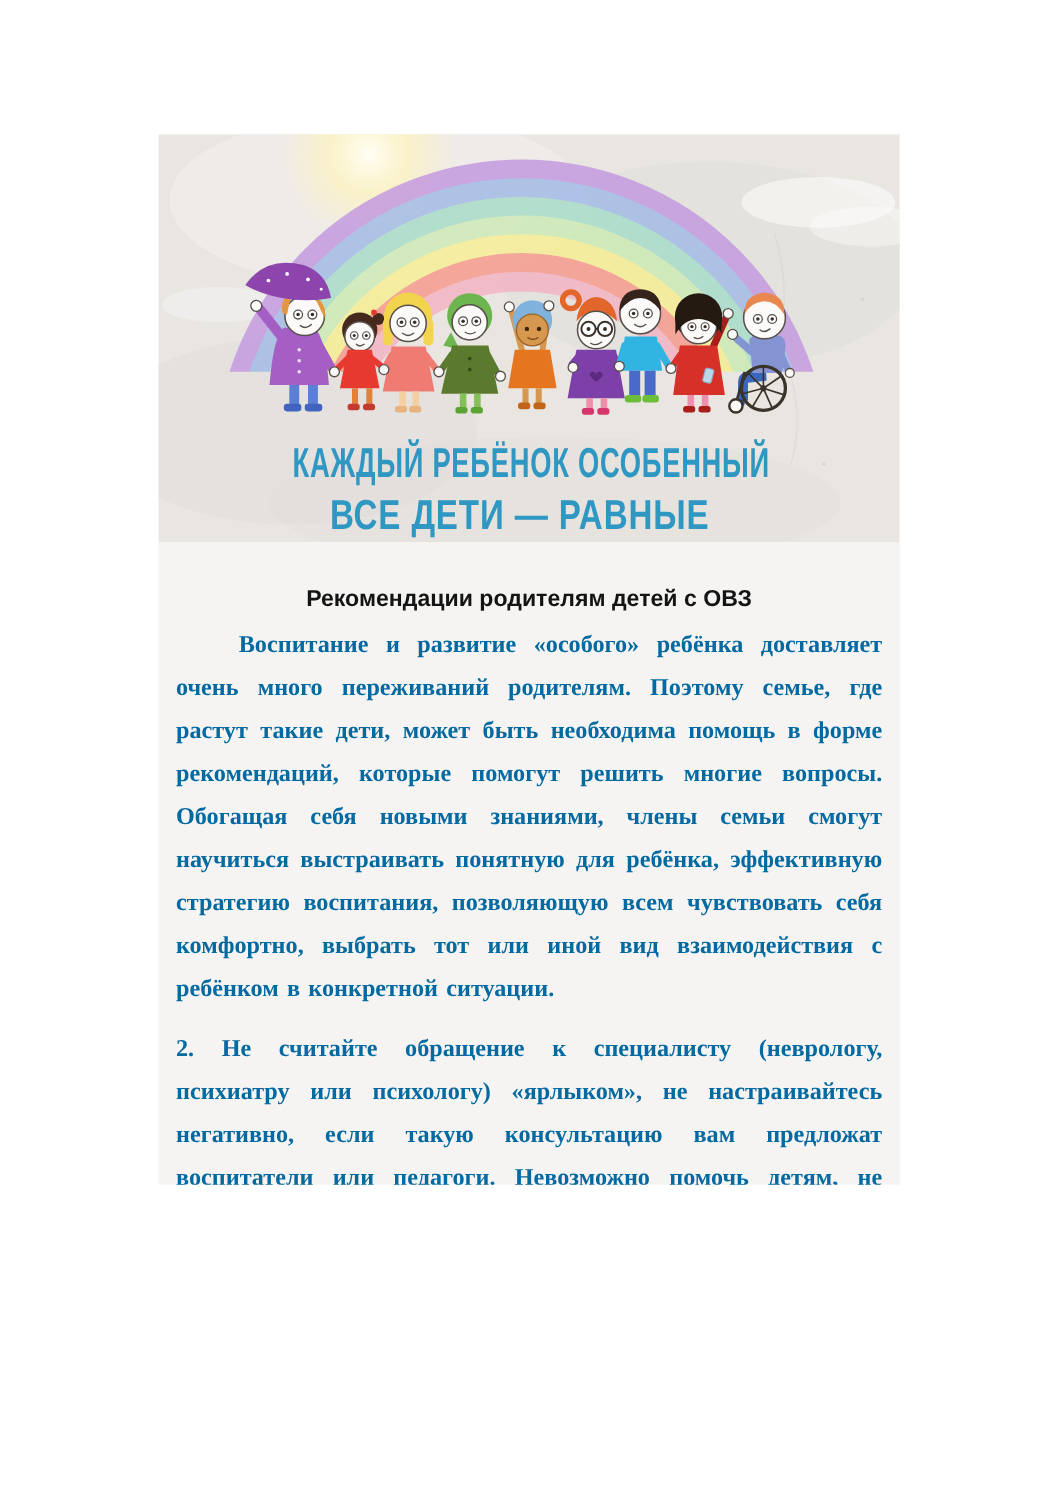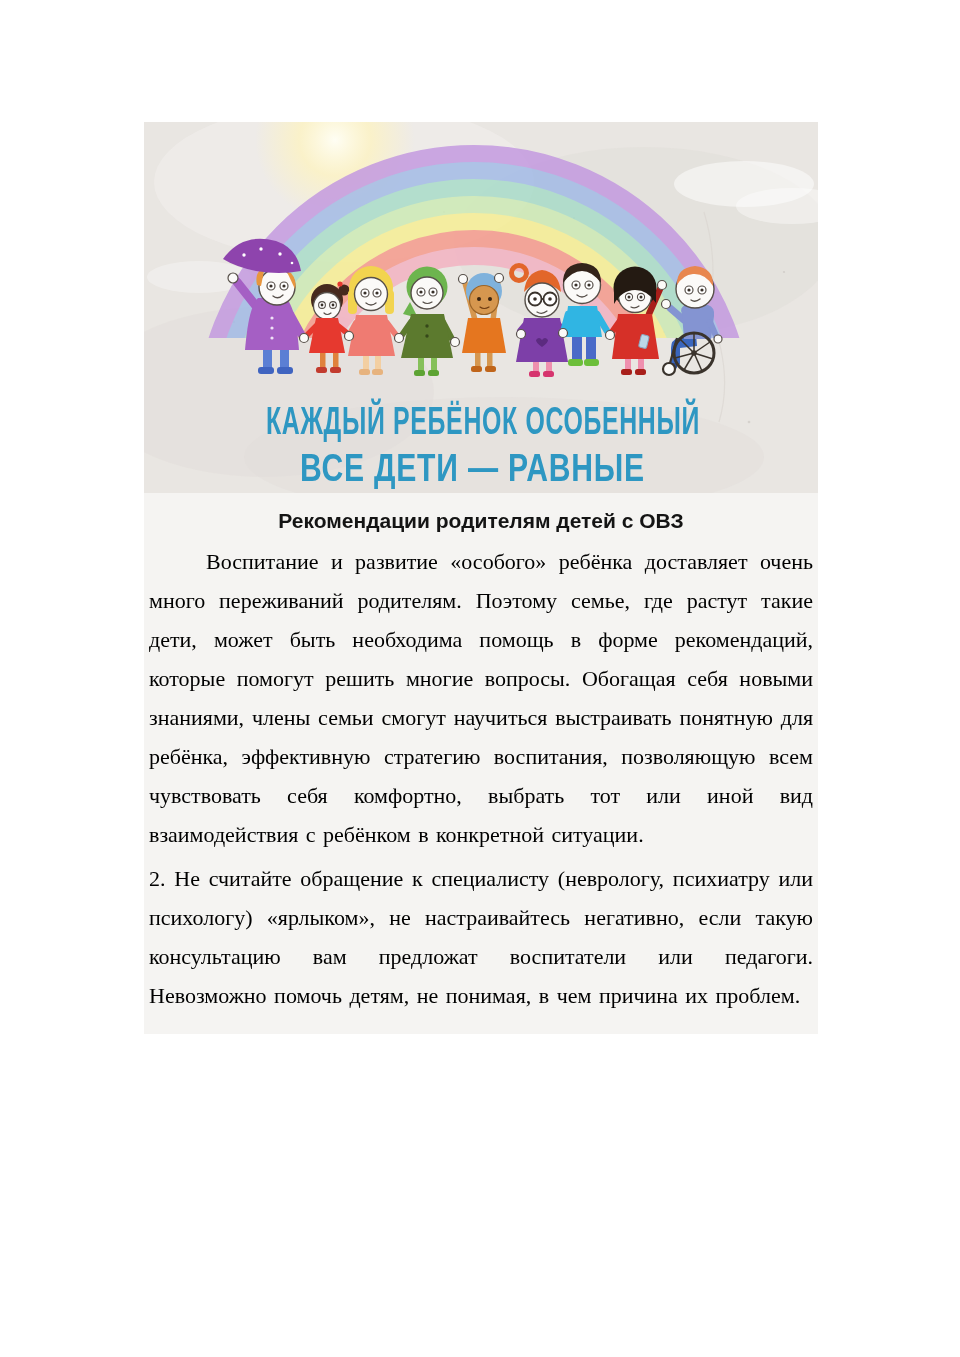--- a/index.html
+++ b/index.html
@@ -1,24 +1,24 @@
 <!DOCTYPE html>
 <html lang="ru"><head>
 <meta charset="utf-8">
 <style>
   html,body{margin:0;padding:0;}
   body{width:960px;height:1357px;background:#ffffff;font-family:"Liberation Serif",serif;}
   .page{position:relative;width:960px;height:1077px;background:#ffffff;overflow:hidden;}
   .content{position:absolute;left:144px;top:122px;width:674px;}
   .illustration{display:block;width:674px;height:371px;}
-  .doc-text{background:#f5f4f2;padding:8px 0 14px 0;}
+  .doc-text{background:#f5f4f2;padding:32px 0 14px 0;}
   .heading{font-family:"Liberation Sans",sans-serif;font-weight:bold;font-size:21px;
            line-height:39px;text-align:center;color:#141414;}
-  .doc-text p{margin:5px;font-size:22px;line-height:39px;text-align:justify;color:#000000;
-              word-spacing:2px;}
+  .doc-text p{margin:16px;font-size:22px;line-height:39px;text-align:justify;color:#0369a1;
+              word-spacing:2px;font-weight:bold;}
   .doc-text p.indent{text-indent:57px;}
   .doc-text .body-start{margin-top:2px;}
   svg text.caption{font-family:"Liberation Sans",sans-serif;font-weight:bold;letter-spacing:1px;}
 </style>
 </head>
 <body>
 
 <div class="page">
   <div class="content">
 

